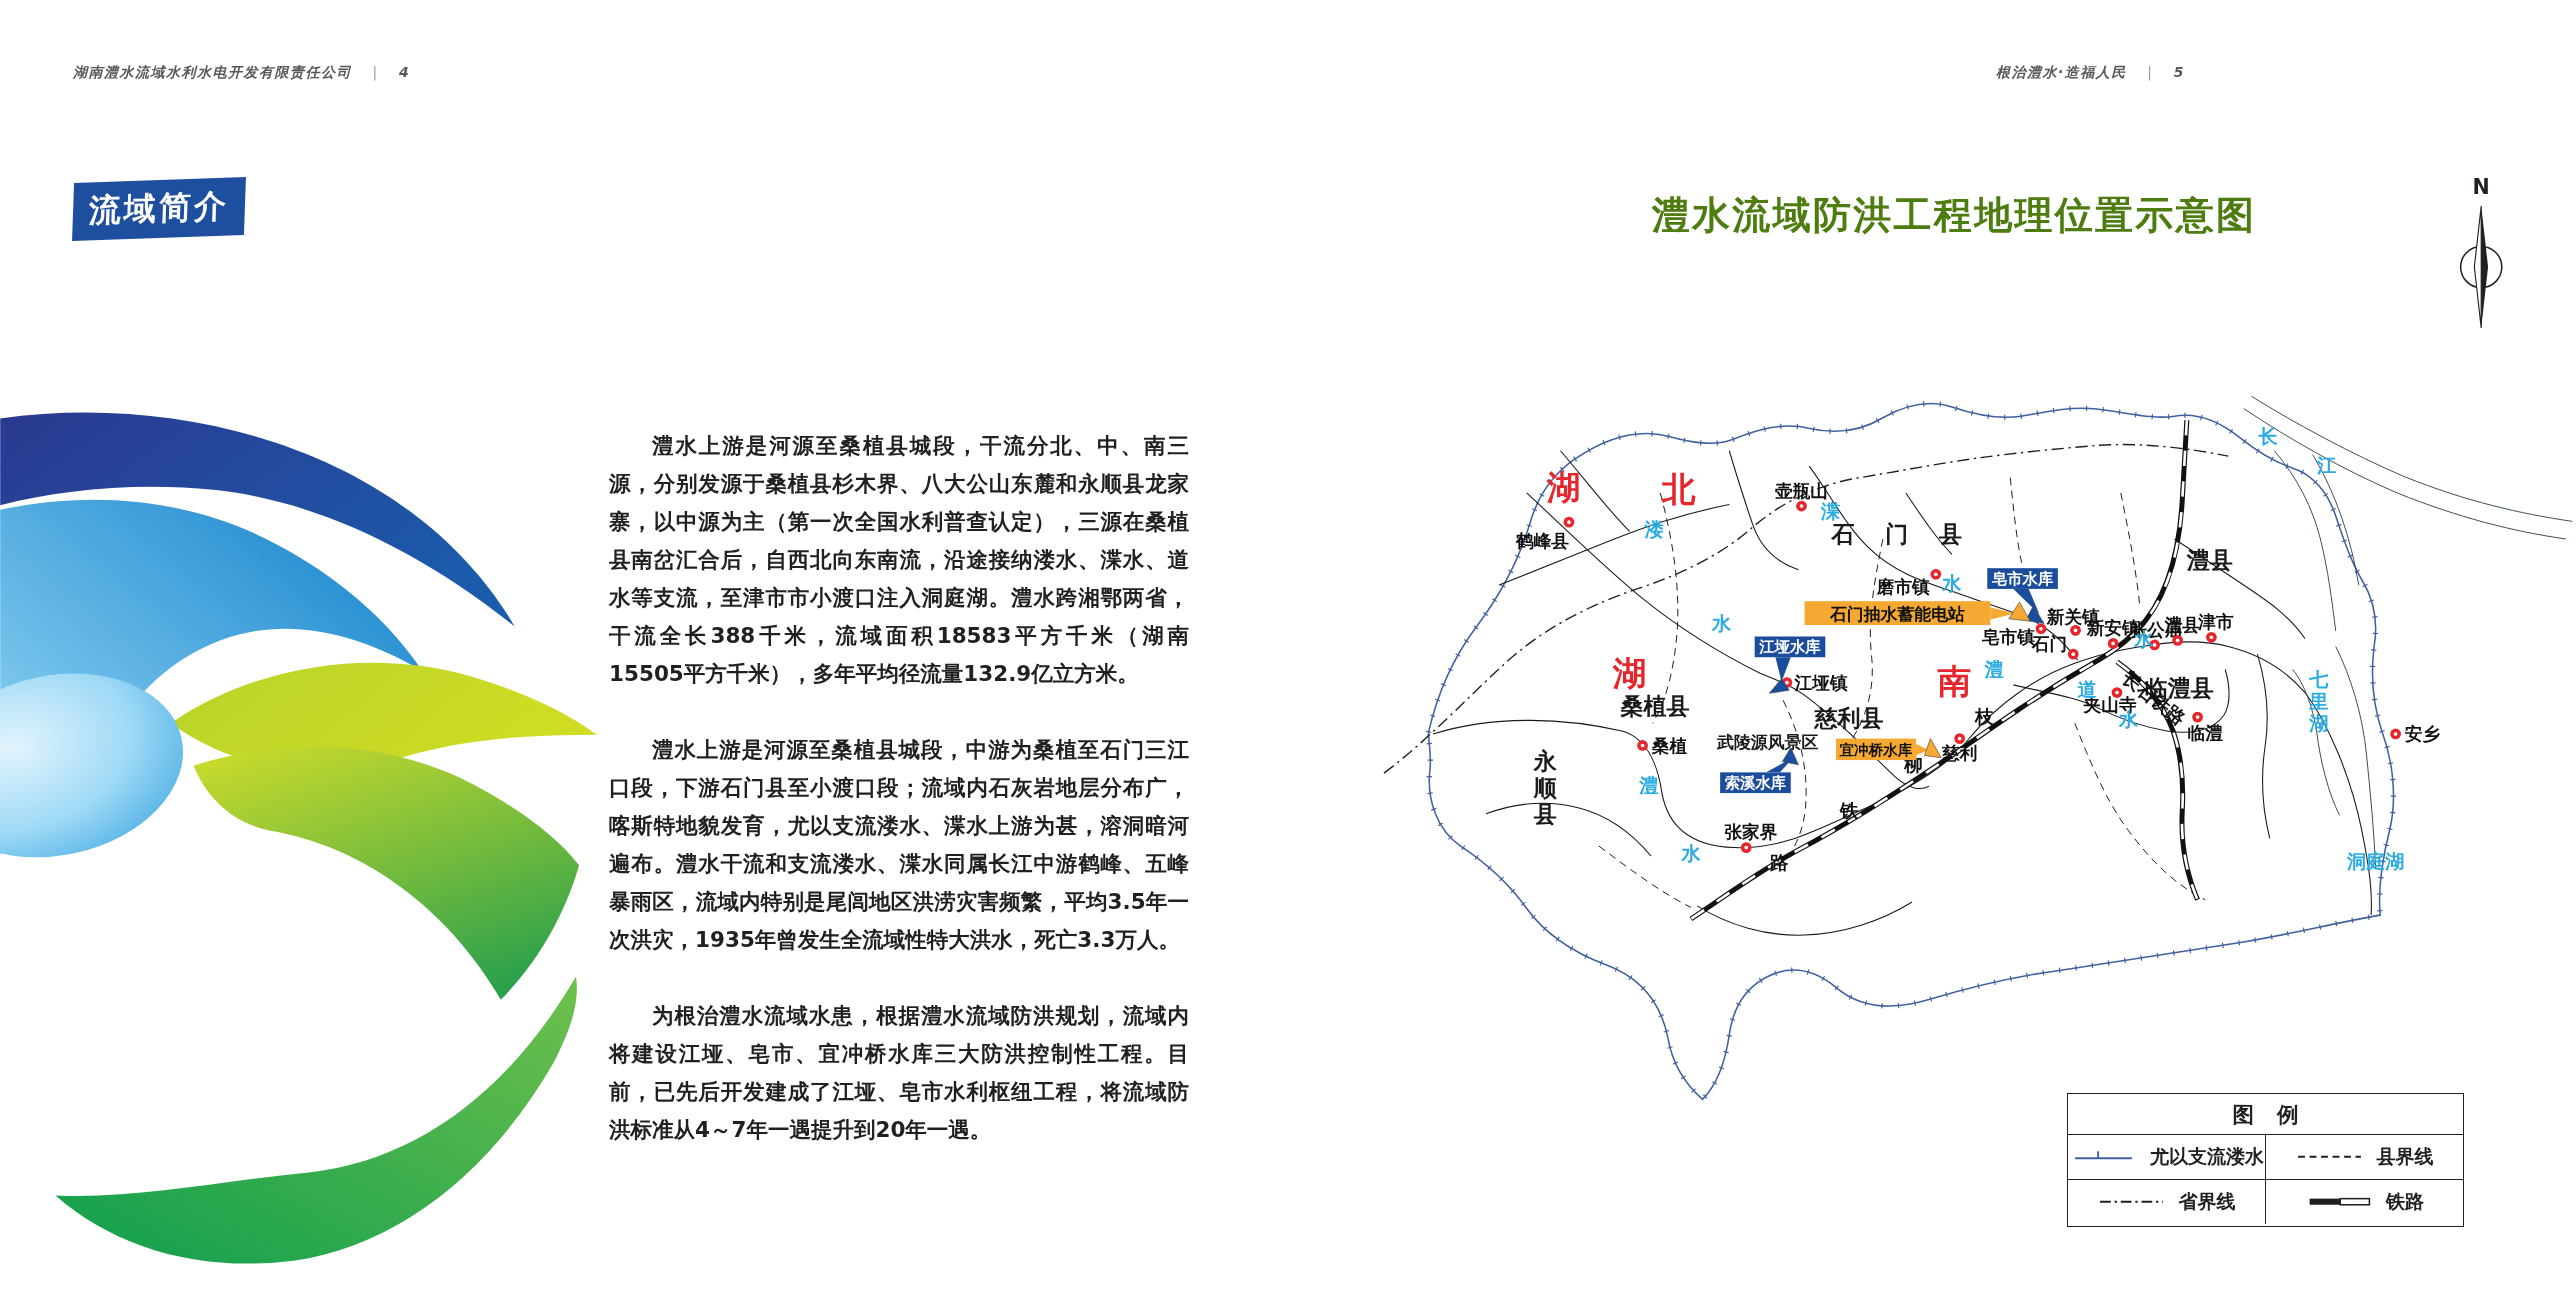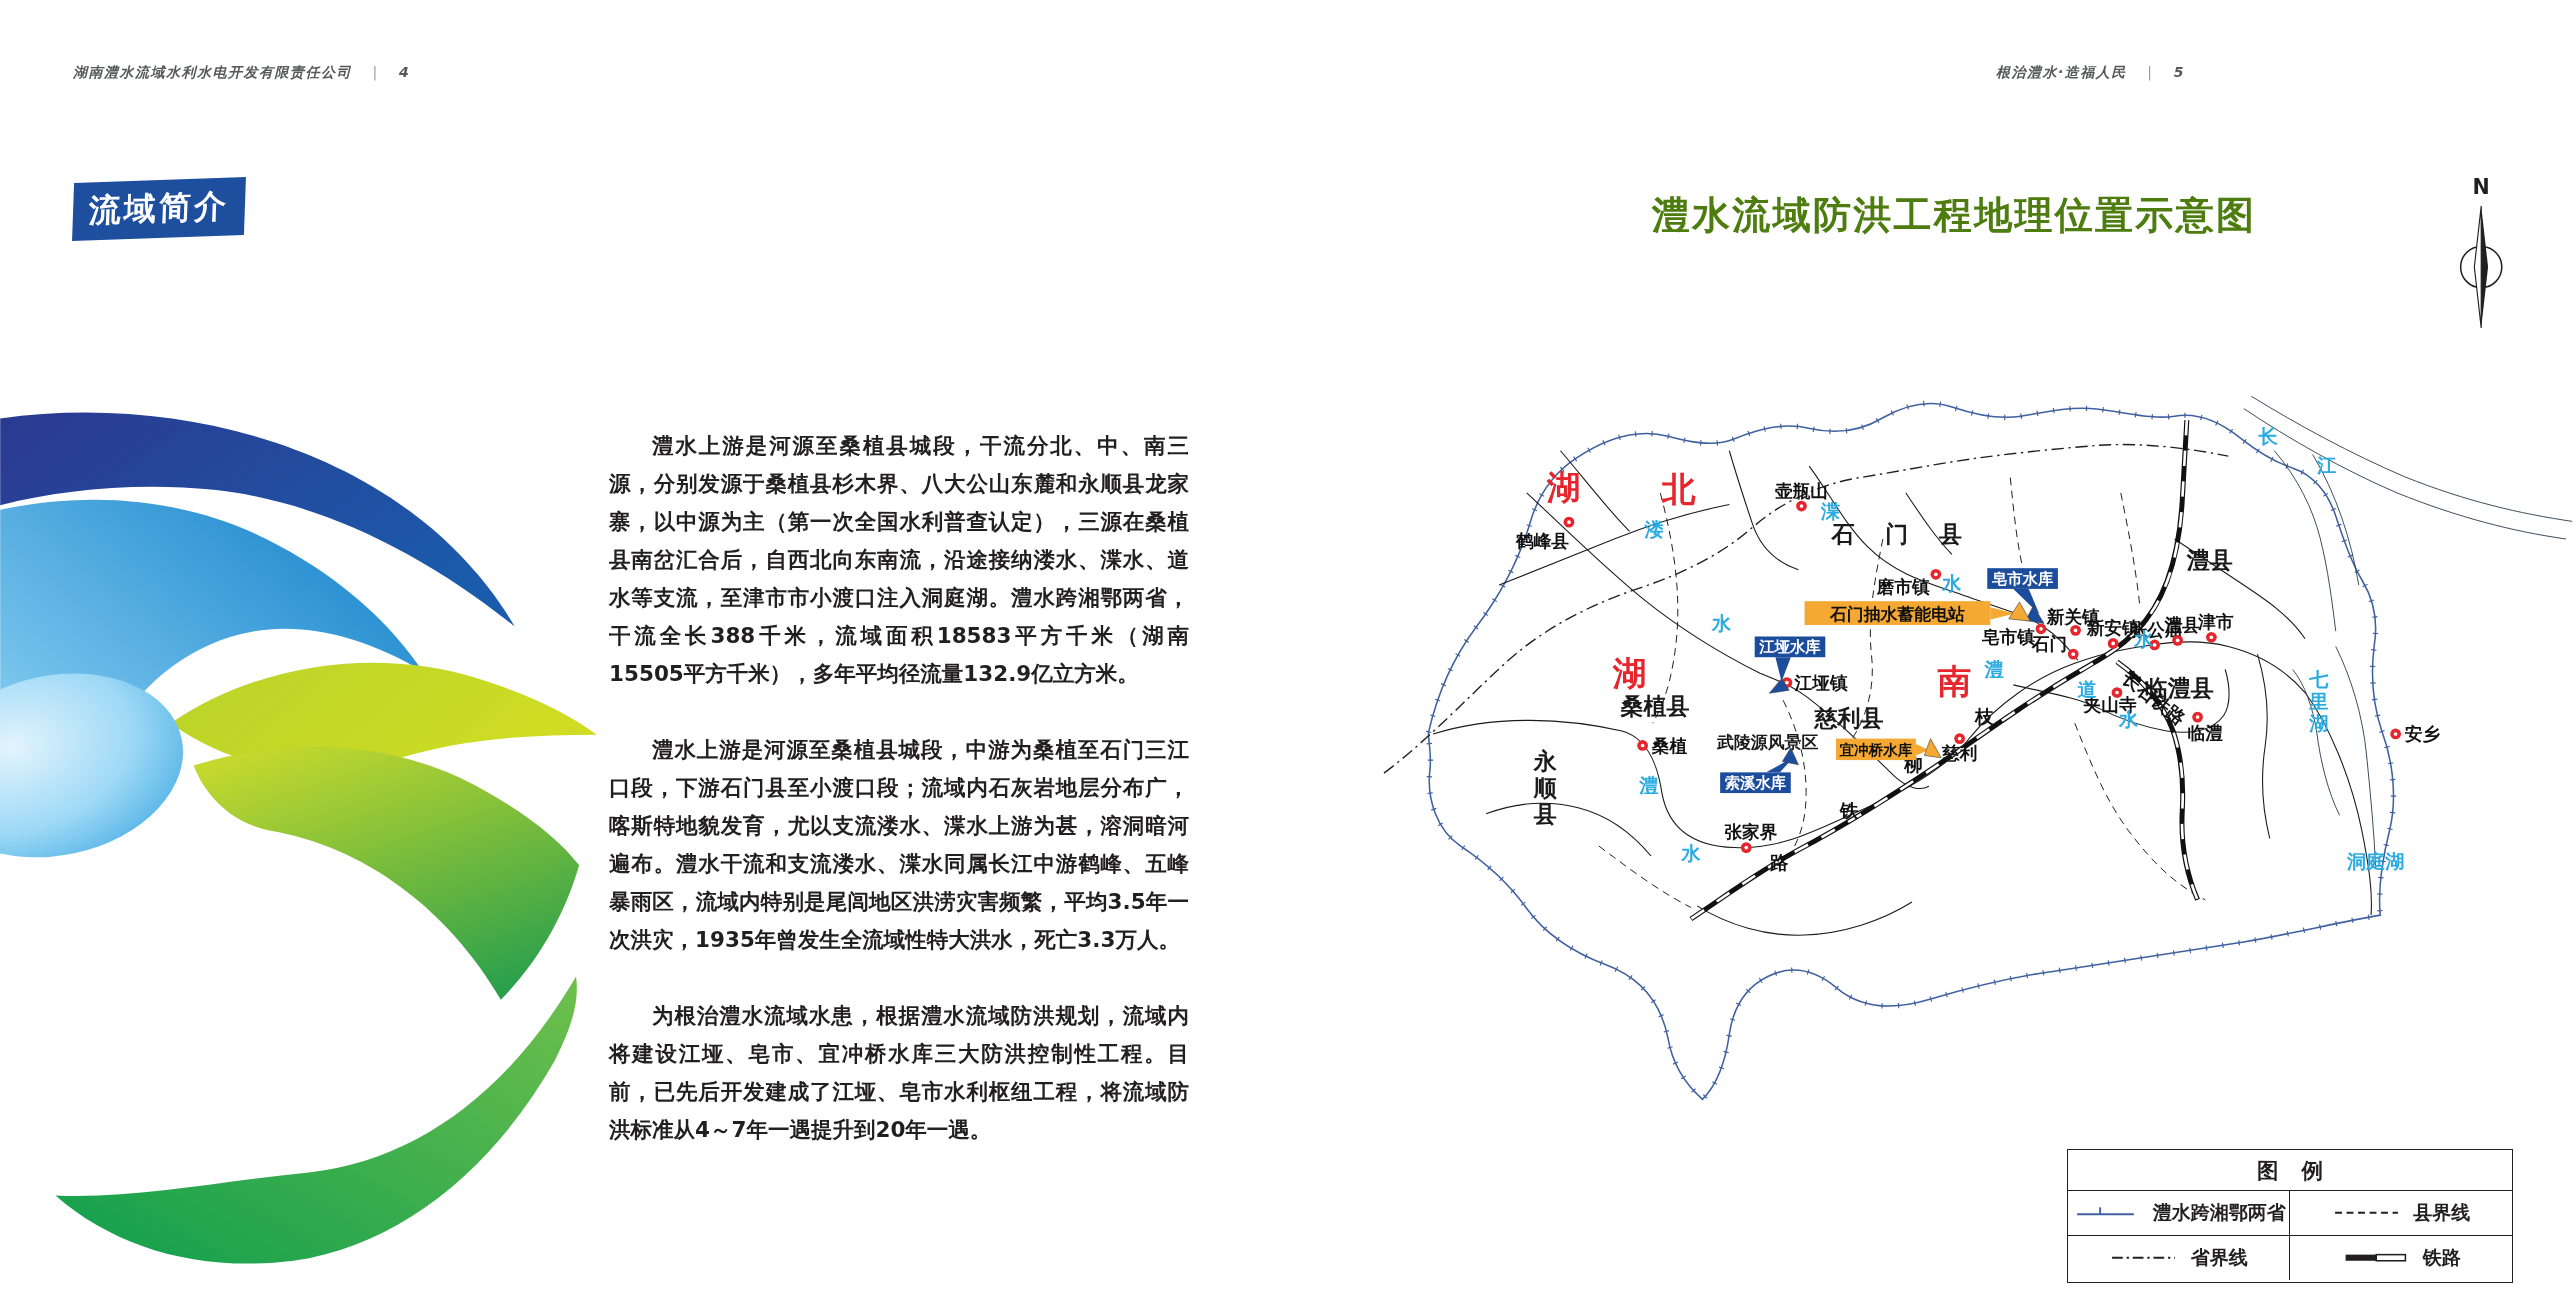--- a/index.html
+++ b/index.html
@@ -16,21 +16,21 @@
              color:#fff;font-size:32px;font-weight:bold;display:flex;align-items:center;
              justify-content:center;letter-spacing:3.1px;transform:rotate(-2deg) skewX(-4deg);}
   
   .bodytext{left:609px;top:427px;width:580px;text-align:justify;}
   .bodytext p{margin:0 0 38px 0;font-size:21.5px;line-height:38px;font-weight:bold;
               text-indent:2em;color:#231f20;}
   
   .map-title{left:1643px;top:190px;width:622px;text-align:center;font-size:38px;
              font-weight:bold;color:#4d7c0f;letter-spacing:2.3px;}
   
-  .legend{left:2067px;top:1149px;width:446px;height:134px;border:1.5px solid #231f20;
+  .legend{left:2067px;top:1093px;width:397px;height:134px;border:1.5px solid #231f20;
           background:#fff;box-sizing:border-box;}
   .legend-title{height:40px;border-bottom:1.5px solid #231f20;display:flex;align-items:center;
                 justify-content:center;font-size:21.5px;font-weight:bold;letter-spacing:23px;
                 text-indent:23px;}
   .legend-grid{display:grid;grid-template-columns:1fr 1fr;grid-template-rows:1fr 1fr;height:89px;}
   .legend-cell{display:flex;align-items:center;justify-content:center;gap:12.3px;
                border-right:1.5px solid #231f20;border-bottom:1.5px solid #231f20;box-sizing:border-box;}
   .legend-cell:nth-child(2n){border-right:none;}
   .legend-cell:nth-child(n+3){border-bottom:none;}
   .legend-cell .lab{font-size:19px;font-weight:bold;}
@@ -261,21 +261,21 @@
 </svg>
 
 <div class="abs legend">
   <div class="legend-title">图例</div>
   <div class="legend-grid">
     <div class="legend-cell">
       <svg width="69" height="15.4" viewBox="0 0 90 20">
         <line x1="8" y1="12" x2="82" y2="12" stroke="#40609f" stroke-width="2.5"></line>
         <line x1="38" y1="3" x2="38" y2="12" stroke="#40609f" stroke-width="2.5"></line>
       </svg>
-      <span class="lab">澧水跨湘鄂两省</span>
+      <span class="lab">尤以支流溇水</span>
     </div>
     <div class="legend-cell">
       <svg width="69" height="15.4" viewBox="0 0 90 20">
         <line x1="4" y1="10" x2="86" y2="10" stroke="#231f20" stroke-width="2.5" stroke-dasharray="9 6"></line>
       </svg>
       <span class="lab">县界线</span>
     </div>
     <div class="legend-cell">
       <svg width="69" height="15.4" viewBox="0 0 90 20">
         <line x1="4" y1="10" x2="86" y2="10" stroke="#231f20" stroke-width="2.5" stroke-dasharray="14 5 3 5"></line>

